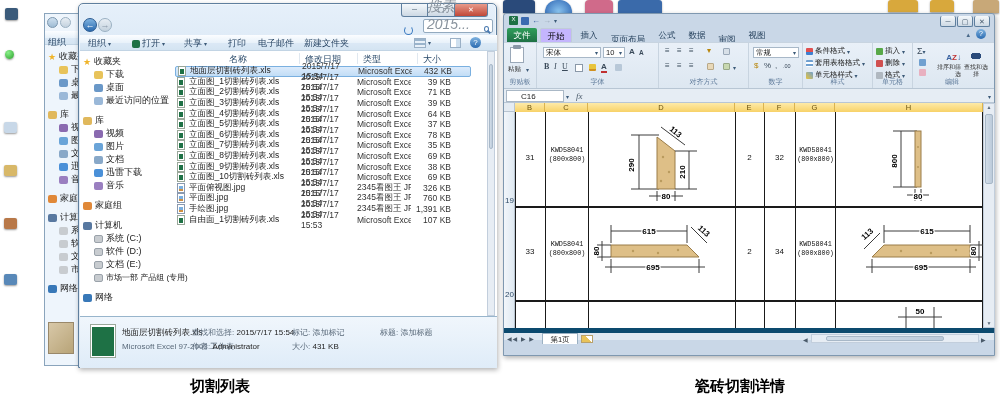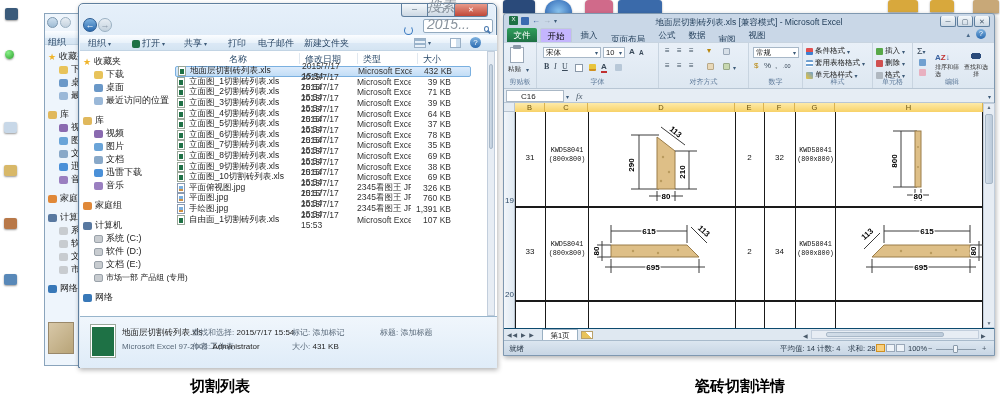--- a/index.html
+++ b/index.html
@@ -435,21 +435,20 @@
 
     <div class="a xlwin" style="left:3px;top:13px;width:492px;height:343px">
 
       <div class="a" style="left:5px;top:2px;display:flex;gap:3px;align-items:center">
         <span class="mchip" style="background:#1e7145;color:#fff;font-size:6px;line-height:7px;text-align:center;width:9px;height:9px">X</span>
         <span class="mchip" style="background:#3a6ab0;width:8px;height:8px"></span>
         <span style="font-size:8px;color:#3a62a0">←</span>
         <span style="font-size:8px;color:#9aa8b8">→</span>
         <span class="arrow">▾</span>
       </div>
-      <span class="a" style="left:0;top:3px;width:100%;text-align:center;font-size:8.5px;color:#1e3a56">地面层切割砖列表.xls [兼容模式] - Microsoft Excel</span>
       <div class="a" style="right:4px;top:2px;display:flex;gap:1px">
         <span class="capbtn" style="width:16px;height:11px;border-radius:2px">─</span>
         <span class="capbtn" style="width:16px;height:11px;border-radius:2px">▢</span>
         <span class="capbtn" style="width:16px;height:11px;border-radius:2px">✕</span>
       </div>
 
       <div class="a" style="left:0;top:14px;width:100%;height:14px">
         <span class="a xltab file" style="left:3px;top:0;width:30px">文件</span>
         <span class="a xltab sel" style="left:36px;top:0;width:32px">开始</span>
         <span class="a xltab" style="left:71px;top:0;width:28px">插入</span>
@@ -548,21 +547,21 @@
               <span class="mchip" style="background:#b0b8c0"></span>
               <span>格式</span>
               <span class="arrow">▾</span>
             </div>
           <span class="rlabel">单元格</span>
         </div>
         <div class="rgroup" style="left:409px;width:78px;border-right:none">
           <span class="a" style="left:4px;top:3px;font-size:9px;color:#3a4a5a">Σ<span class="arrow">▾</span></span>
           <span class="a mchip" style="left:6px;top:16px;background:#70a0d0"></span>
           <span class="a mchip" style="left:6px;top:26px;background:#e8b0c0"></span>
-          <div class="a" style="left:22px;top:3px;width:26px;text-align:left">
+          <div class="a" style="left:22px;top:3px;width:26px;text-align:right">
             <span style="font-size:8px;font-weight:700;color:#3a62a0">A<span style="color:#c03030">Z</span>↓</span>
             <div style="font-size:6px;color:#333;line-height:7px">排序和筛选</div>
           </div>
           <div class="a" style="left:50px;top:3px;width:26px;text-align:center">
             <span style="display:inline-block;width:10px;height:8px;background:radial-gradient(circle at 30% 50%,#2a4a7a 3px,transparent 3px),radial-gradient(circle at 70% 50%,#2a4a7a 3px,transparent 3px)"></span>
             <div style="font-size:6px;color:#333;line-height:7px">查找和选择</div>
           </div>
           <span class="rlabel">编辑</span>
         </div>
       </div>
@@ -688,49 +687,45 @@
             <line x1="31" y1="48" x2="31" y2="62"></line>
               <line x1="129" y1="48" x2="129" y2="62"></line>
             <line x1="25" y1="56" x2="135" y2="56"></line>
             <text x="28" y="25" text-anchor="middle" transform="rotate(-42 28 25)">113</text>
             <text x="86" y="23" text-anchor="middle">615</text>
             <text x="135" y="40" text-anchor="middle" transform="rotate(-90 135 40)">80</text>
             <text x="80" y="59" text-anchor="middle">695</text>
           </svg>
         </div>
 
+        <div class="a" style="left:382px;top:189px">
+          <svg class="dg" width="70" height="27" viewBox="0 0 70 27">
+            <line x1="20" y1="6" x2="20" y2="27"></line>
+              <line x1="48" y1="6" x2="48" y2="27"></line>
+            <line x1="12" y1="16" x2="56" y2="16"></line>
+            <text x="34" y="13" text-anchor="middle">50</text>
+          </svg>
+        </div>
       </div>
 
       <div class="a scroll" style="left:479px;top:89px;width:12px;height:225px">
         <div style="font-size:5px;text-align:center;color:#5a6a7a">▲</div>
         <div class="thumb" style="margin:4px 1px 0 1px;height:70px"></div>
         <div class="a" style="bottom:1px;width:100%;font-size:5px;text-align:center;color:#5a6a7a">▼</div>
       </div>
 
-      <div class="a" style="left:0;top:314px;width:100%;height:12px;background:#dfe8f1;border-top:1px solid #0c4a6e">
+      <div class="a" style="left:0;top:314px;width:100%;height:12px;background:#dfe8f1;border-top:5px solid #0c4a6e">
         <span class="a" style="left:3px;top:2px;font-size:6px;color:#4a5a6a;letter-spacing:1px">◀◀ ▶ ▶</span>
         <span class="a" style="left:38px;top:0;width:36px;height:11px;background:#fff;border:1px solid #9ab0c2;border-bottom:none;font-size:7.5px;text-align:center;line-height:11px;color:#222">第1页</span>
         <span class="a" style="left:77px;top:2px;width:12px;height:8px;background:linear-gradient(45deg,#e8c35a 60%,#fff 60%);border:1px solid #b8a06a"></span>
         <span class="a" style="left:299px;top:3px;font-size:6px;color:#4a5a6a">◀</span>
         <div class="a scroll" style="left:307px;top:1px;width:168px;height:9px">
           <div class="thumb" style="margin:1px 0 0 14px;width:118px;height:5px"></div>
         </div>
         <span class="a" style="left:477px;top:3px;font-size:6px;color:#4a5a6a">▶</span>
       </div>
 
-      <div class="a statbar" style="left:0;top:326px;width:100%;height:14px">
-        <span class="sb-item" style="left:5px">就绪</span>
-        <span class="sb-item" style="left:276px">平均值: 14</span>
-        <span class="sb-item" style="left:313px">计数: 4</span>
-        <span class="sb-item" style="left:344px">求和: 28</span>
-        <span class="sb-item" style="left:372px"><span class="viewchip on"></span><span class="viewchip"></span><span class="viewchip"></span></span>
-        <span class="sb-item" style="left:404px">100%</span>
-        <span class="sb-item" style="left:424px;color:#4a5a6a">−</span>
-        <span class="a" style="left:432px;top:8px;width:40px;height:1px;background:#8a9aaa"></span>
-        <span class="a" style="left:449px;top:4px;width:5px;height:8px;background:#eef3f8;border:1px solid #8a9aaa;border-radius:1px"></span>
-        <span class="sb-item" style="left:478px;color:#4a5a6a">+</span>
-      </div>
     </div>
   </div>
 
   <div class="a caption" style="left:640px;top:377px;width:200px">瓷砖切割详情</div>
   <div class="a caption" style="left:120px;top:377px;width:200px">切割列表</div>
 </div>
 
 </body></html>

